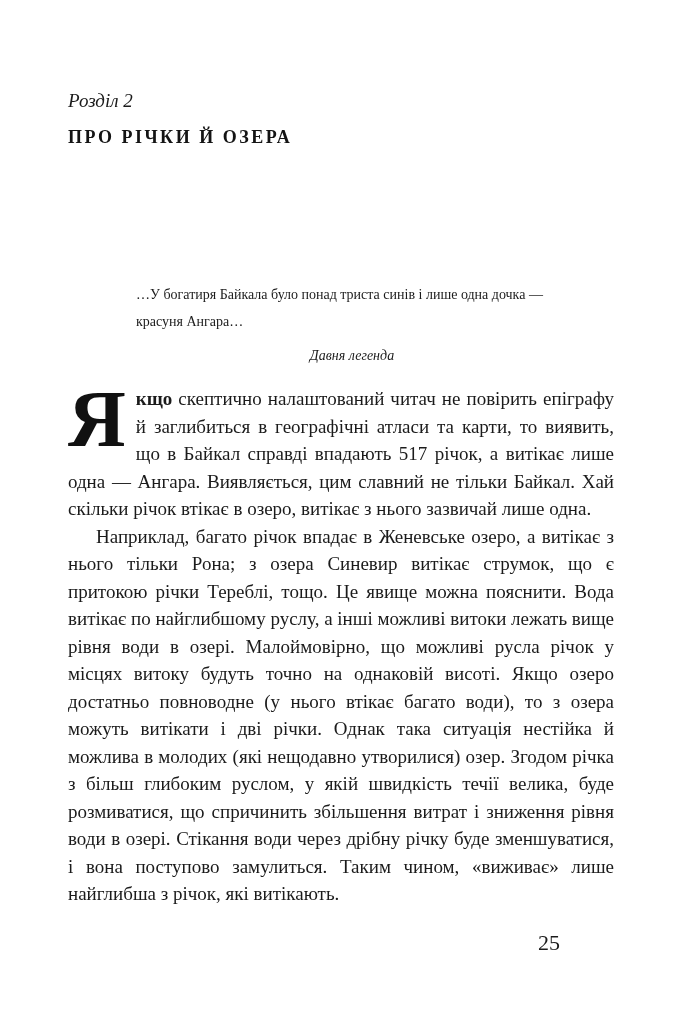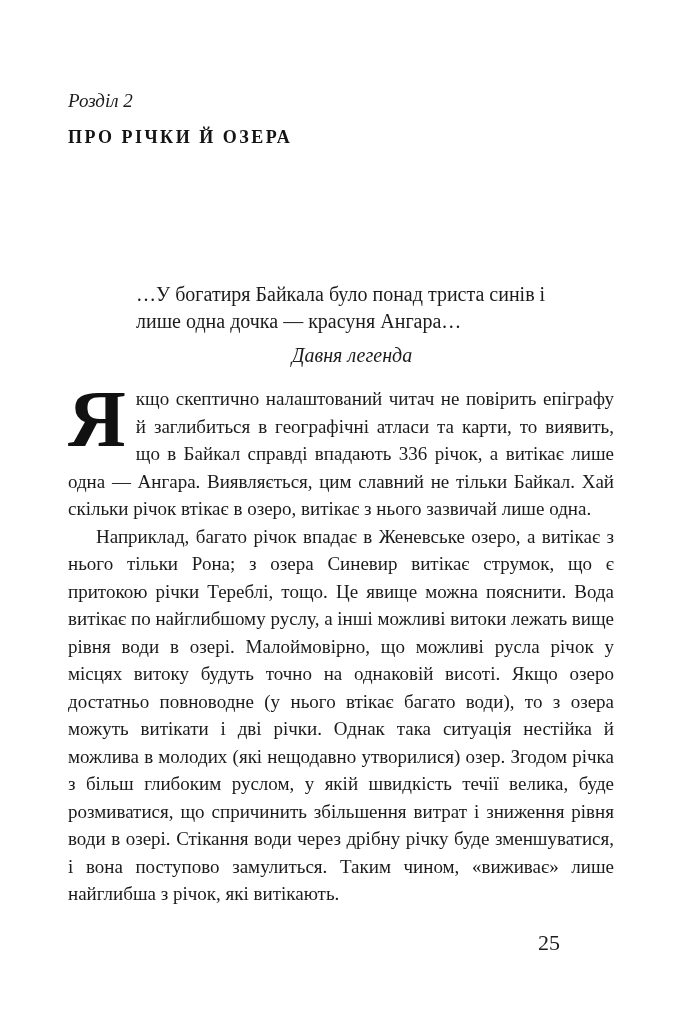--- a/index.html
+++ b/index.html
@@ -29,21 +29,21 @@
     font-size: 18px;
     font-weight: 700;
     letter-spacing: 2.5px;
     color: #141414;
   }
   .epigraph {
     position: absolute;
     left: 136px;
     top: 281px;
     width: 432px;
-    font-size: 20px;
+    font-size: 14px;
     line-height: 27px;
   }
   .epigraph-text { margin: 0; }
   .epigraph-attribution {
     margin: 7px 0 0 0;
     text-align: center;
     font-style: italic;
   }
   .body-text {
     position: absolute;
@@ -57,21 +57,21 @@
   .para { margin: 0; }
   .para.indent { text-indent: 28px; }
   .dropcap {
     float: left;
     font-size: 80px;
     line-height: 0.74;
     font-weight: 700;
     padding: 5px 10px 2px 0;
     color: #111111;
   }
-  .lead-bold { font-weight: 400; }
+  .lead-bold { font-weight: 700; }
   .term-bold { font-weight: 700; }
   .page-number {
     position: absolute;
     left: 538px;
     top: 930px;
     font-size: 22px;
     color: #1b1b1b;
   }
 </style>
 </head>
@@ -84,21 +84,21 @@
   <h1 class="chapter-title">ПРО РІЧКИ Й ОЗЕРА</h1>
 
   <div class="epigraph">
     <p class="epigraph-text">…У богатиря Байкала було понад триста синів і лише одна дочка — красуня Ангара…</p>
     <p class="epigraph-attribution">Давня легенда</p>
   </div>
 
   <div class="body-text">
 
     <p class="para">
-      <span class="dropcap">Я</span><span class="lead-bold">кщо</span><span> скептично налаштований читач не повірить епіграфу й заглибиться в географічні атласи та карти, то виявить, що в Байкал справді впадають 336 річок, а витікає лише одна — Ангара. Виявляється, цим славний не тільки Байкал. Хай скільки річок втікає в озеро, витікає з нього зазвичай лише одна.</span>
+      <span class="dropcap">Я</span><span class="lead-bold">кщо</span><span> скептично налаштований читач не повірить епіграфу й заглибиться в географічні атласи та карти, то виявить, що в Байкал справді впадають 517 річок, а витікає лише одна — Ангара. Виявляється, цим славний не тільки Байкал. Хай скільки річок втікає в озеро, витікає з нього зазвичай лише одна.</span>
     </p>
 
     <p class="para indent">Наприклад, багато річок впадає в Женевське озеро, а витікає з нього тільки Рона; з озера Синевир витікає струмок, що є притокою річки Тереблі, тощо. Це явище можна пояснити. Вода витікає по найглибшому руслу, а інші можливі витоки лежать вище рівня води в озері. Малоймовірно, що можливі русла річок у місцях витоку будуть точно на однаковій висоті. Якщо озеро достатньо повноводне (у нього втікає багато води), то з озера можуть витікати і дві річки. Однак така ситуація нестійка й можлива в молодих (які нещодавно утворилися) озер. Згодом річка з більш глибоким руслом, у якій швидкість течії велика, буде розмиватися, що спричинить збільшення витрат і зниження рівня води в озері. Стікання води через дрібну річку буде зменшуватися, і вона поступово замулиться. Таким чином, «виживає» лише найглибша з річок, які витікають.</p>
 
 
   </div>
 
   <div class="page-number">25</div>
 
 </div>

